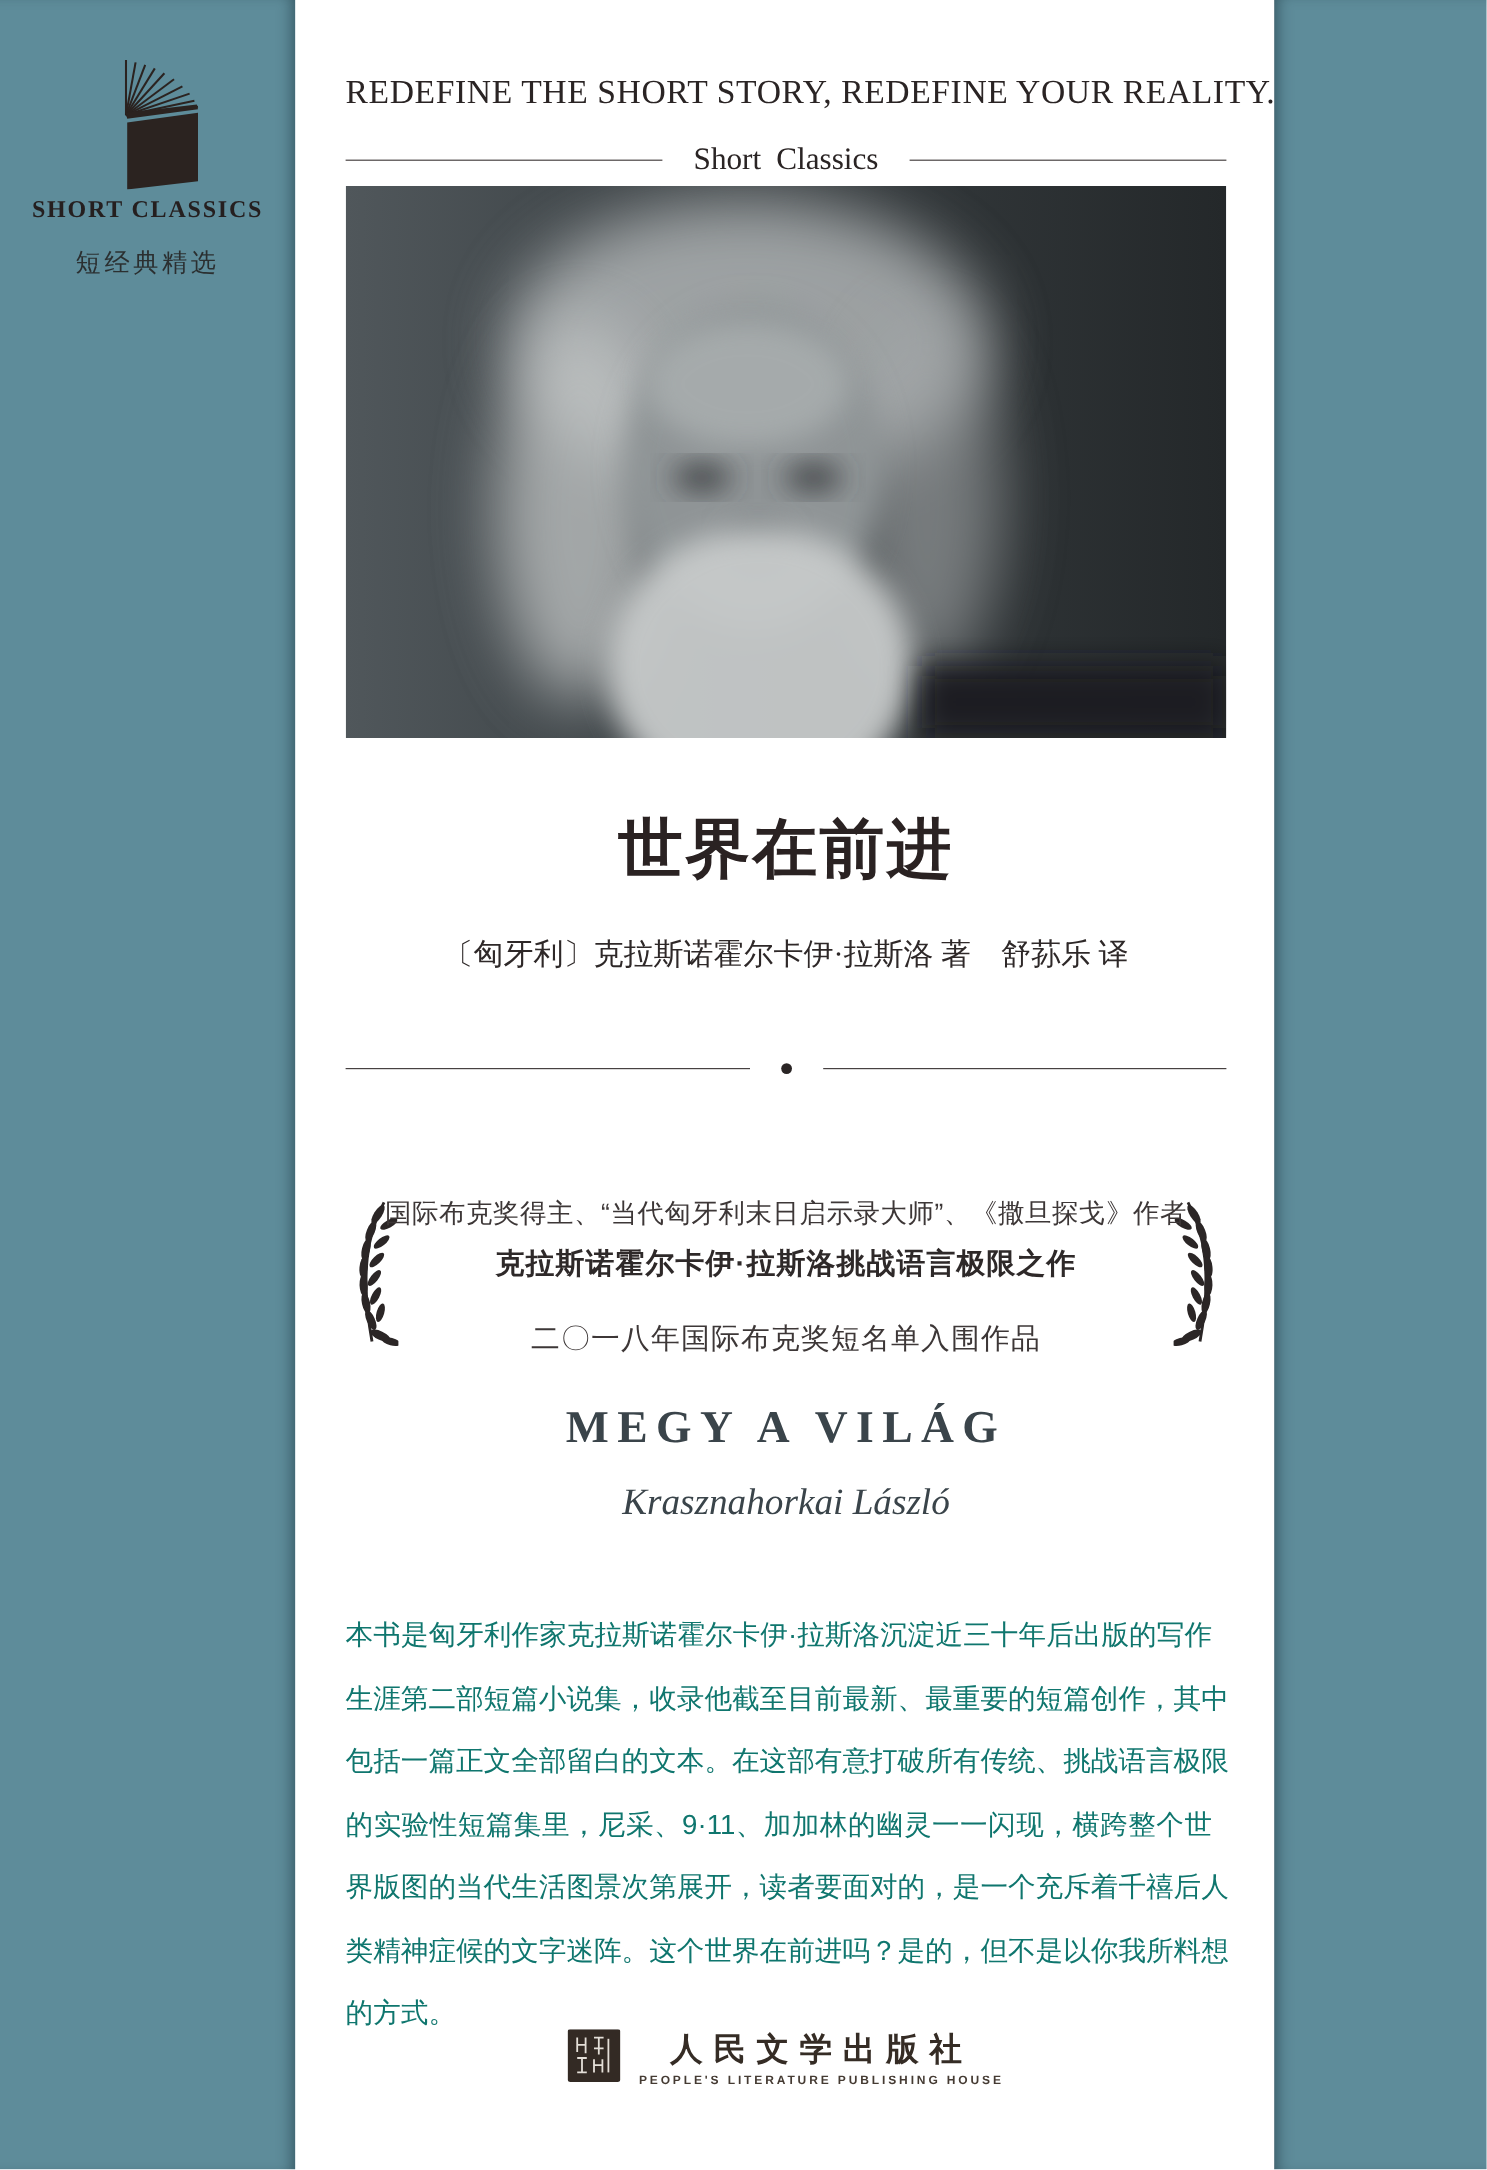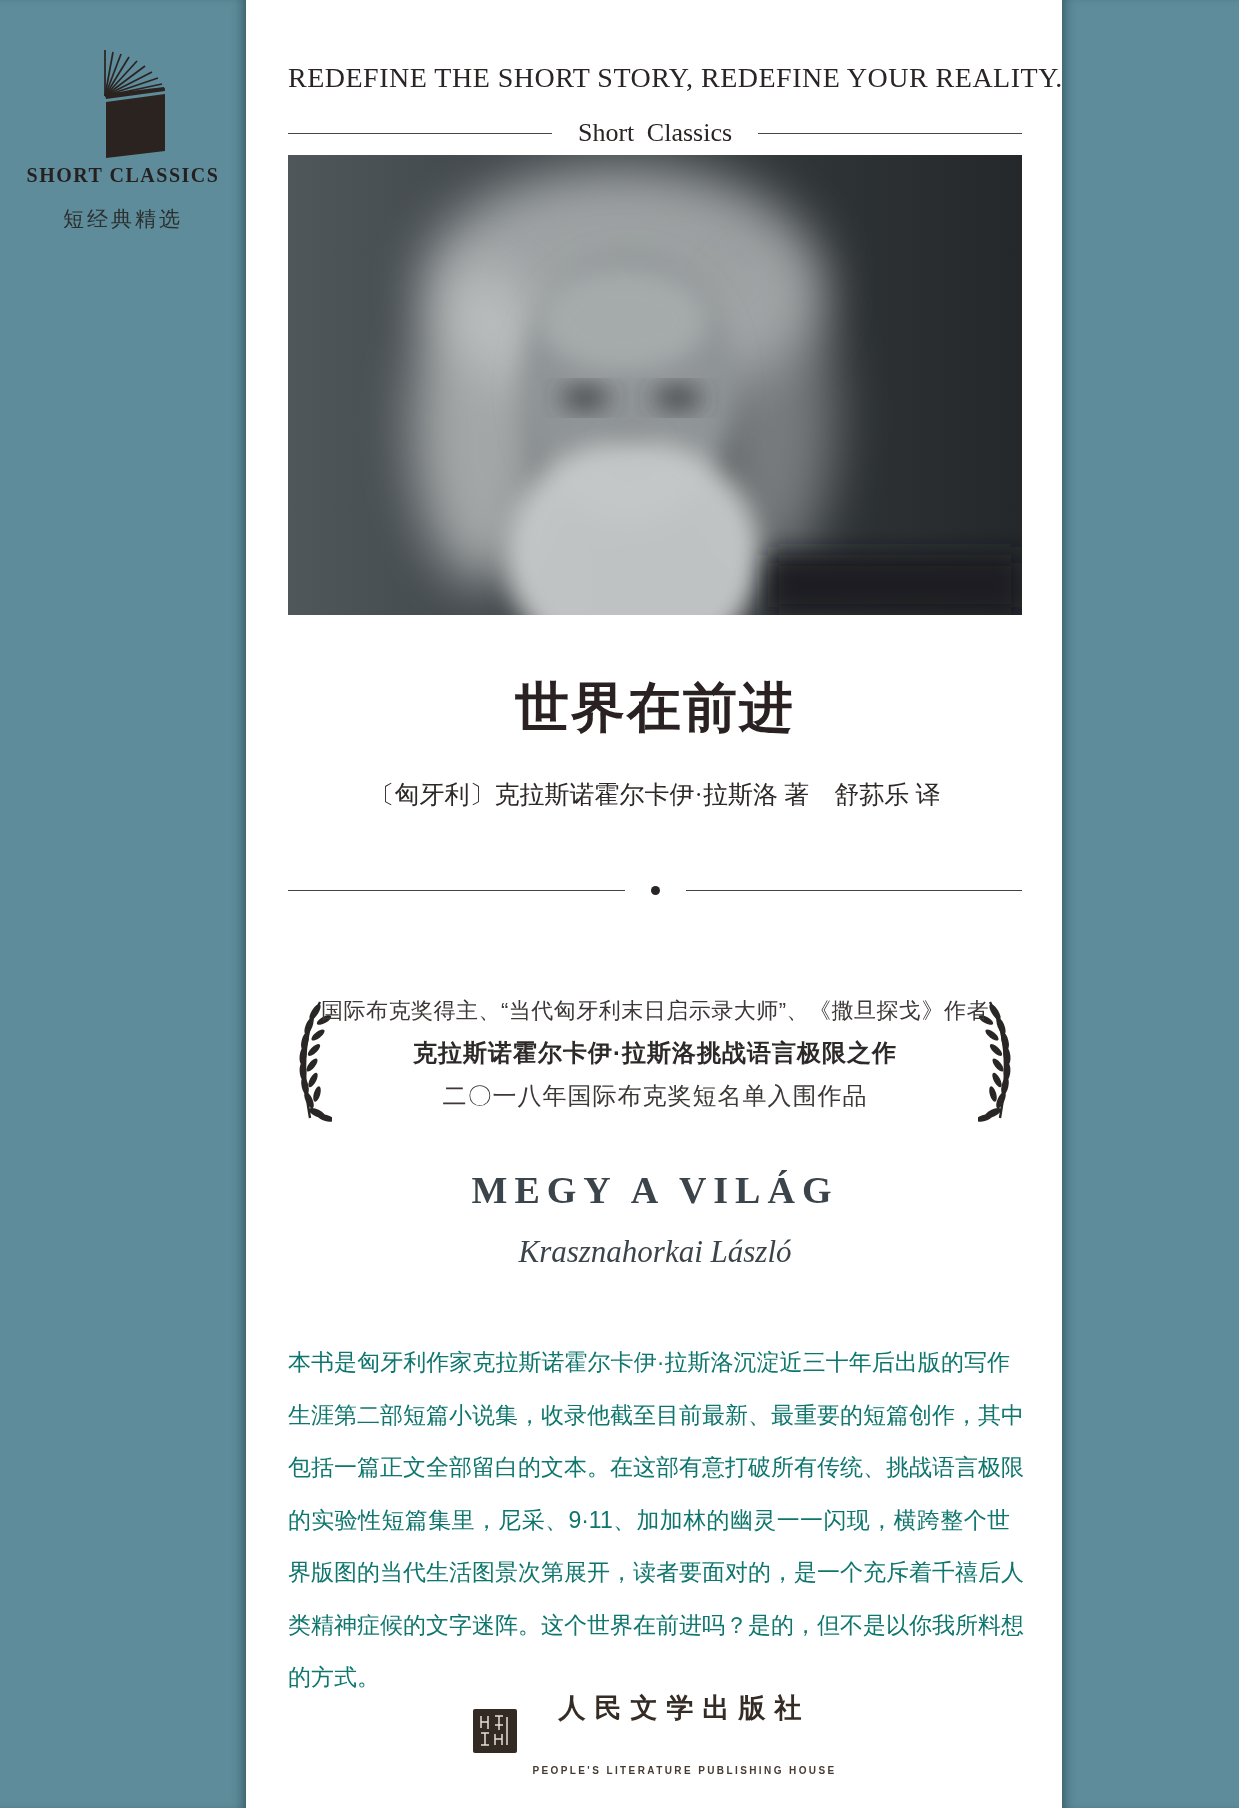--- a/index.html
+++ b/index.html
@@ -49,21 +49,21 @@
   }
   
   .divider{position:absolute;left:288px;width:734px;top:886px;display:flex;align-items:center;}
   .divider .rule{flex:1;height:0;border-top:1.6px solid #474141;}
   .divider .dot{width:9px;height:9px;border-radius:50%;background:#2a2525;margin:0 26px;}
   
   .awards{position:absolute;left:288px;width:734px;top:996px;text-align:center;
     font-family:"Liberation Sans","DejaVu Sans",sans-serif;}
   .award-1{font-size:22px;color:#3d3737;letter-spacing:.5px;white-space:nowrap;}
   .award-2{margin-top:11px;font-size:24px;font-weight:bold;color:#2e2929;letter-spacing:1px;white-space:nowrap;}
-  .award-3{margin-top:11px;font-size:24px;color:#3d3737;letter-spacing:1px;white-space:nowrap;}
+  .award-3{margin-top:30px;font-size:24px;color:#3d3737;letter-spacing:1px;white-space:nowrap;}
   .laurel{position:absolute;top:996px;width:48px;height:130px;}
   .laurel-left{left:284px;}
   .laurel-right{left:978px;transform:scaleX(-1);}
   
   .orig-title{
     position:absolute;left:288px;width:734px;top:1168px;text-align:center;
     font-size:38px;font-weight:600;letter-spacing:7px;color:#3a444a;white-space:nowrap;
   }
   .orig-author{
     position:absolute;left:288px;width:734px;top:1234px;text-align:center;
@@ -75,21 +75,21 @@
     font-family:"Liberation Sans","DejaVu Sans",sans-serif;
     font-size:23px;color:#0f766e;
   }
   .desc-line{height:52.5px;line-height:52.5px;text-align:justify;text-align-last:justify;white-space:nowrap;}
   .desc-line.last{text-align-last:left;}
   
   .publisher{
     position:absolute;left:288px;width:734px;top:1690px;
     display:flex;justify-content:center;align-items:center;gap:15px;
   }
-  .pub-text{display:flex;flex-direction:column;align-items:center;gap:36px;}
+  .pub-text{display:flex;flex-direction:column;align-items:center;}
   .pub-zh{
     font-size:27px;font-weight:bold;letter-spacing:9px;color:#352c25;white-space:nowrap;
     font-family:"Liberation Serif","DejaVu Serif",serif;
   }
   .pub-en{
     margin-top:3px;font-size:10px;font-weight:bold;letter-spacing:2.4px;color:#453b33;white-space:nowrap;
     font-family:"Liberation Sans","DejaVu Sans",sans-serif;
   }
 </style>
 </head>

